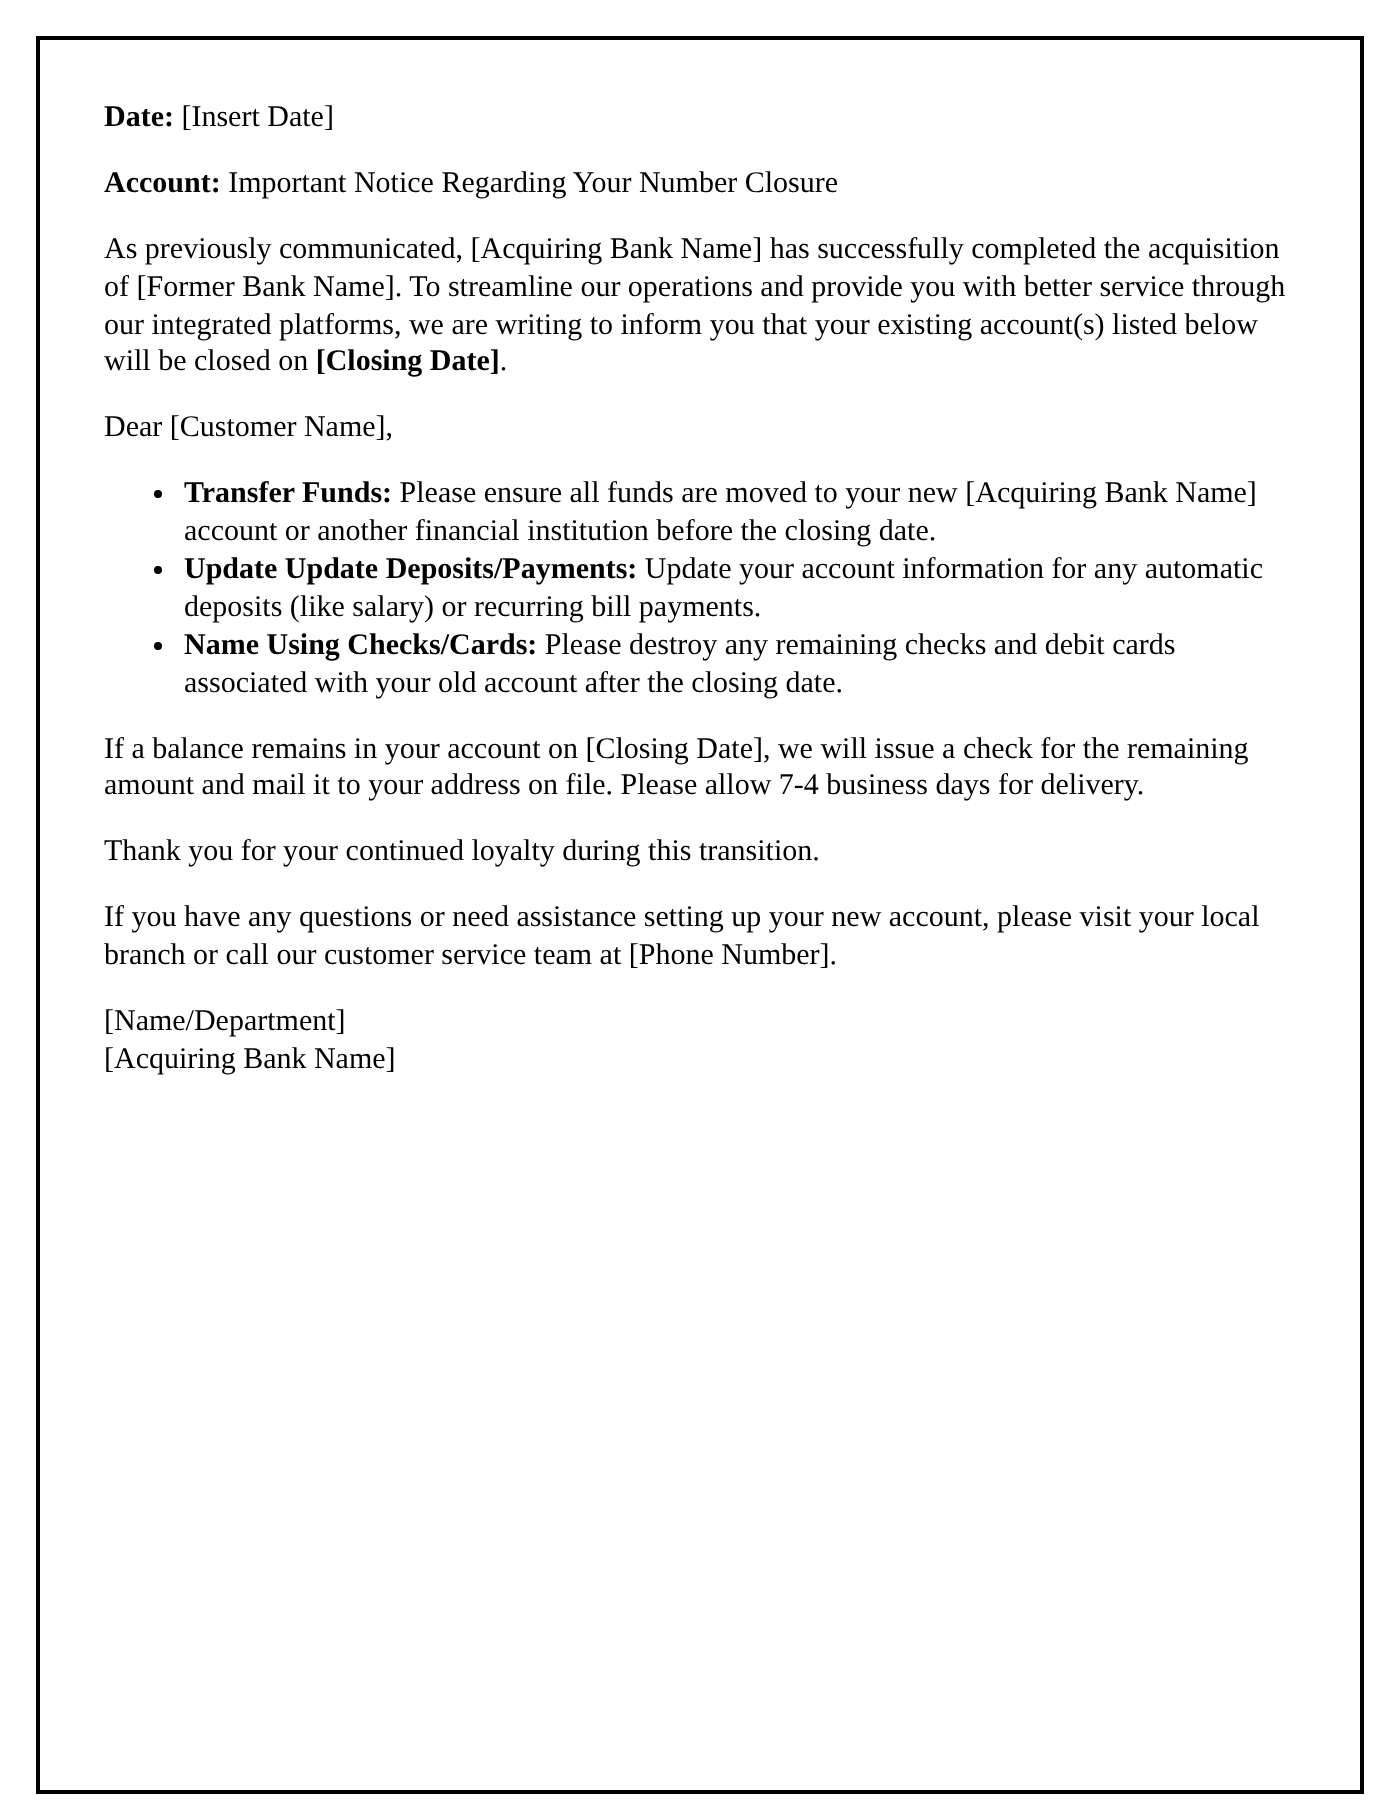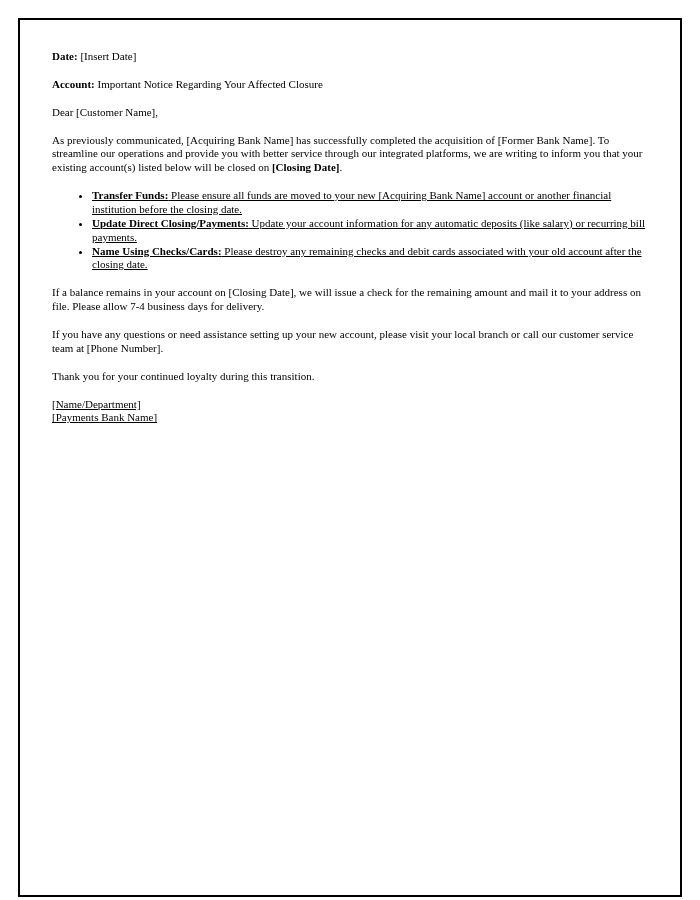--- a/index.html
+++ b/index.html
@@ -17,69 +17,67 @@
   }
   .page {
     position: absolute;
     left: 18px;
     top: 18px;
     width: 664px;
     height: 879px;
     border: 2px solid #000000;
     background: #ffffff;
     padding: 30px 32px 30px 32px;
-    font-size: 11px;
+    font-size: 15px;
     line-height: 1.26;
     overflow: hidden;
   }
   .para {
     margin: 0 0 14px 0;
   }
   .para b, .todo-list b {
     font-weight: bold;
   }
   .todo-list {
     margin: 0 0 14px 0;
     padding: 0 0 0 40px;
     list-style-type: disc;
   }
   .todo-list li {
     margin: 0;
     padding: 0;
-    text-decoration: underline;
   }
   .signature {
     margin-bottom: 0;
-    text-decoration: underline;
   }
 </style>
 </head>
 <body>
 
 <div class="page">
 
   <p class="para"><b>Date:</b><span> [Insert Date]</span></p>
 
-  <p class="para"><b>Account:</b><span> Important Notice Regarding Your Affected Closure</span></p>
+  <p class="para"><b>Account:</b><span> Important Notice Regarding Your Number Closure</span></p>
+
+  <p class="para"><span>As previously communicated, [Acquiring Bank Name] has successfully completed the acquisition of [Former Bank Name]. To streamline our operations and provide you with better service through our integrated platforms, we are writing to inform you that your existing account(s) listed below will be closed on </span><b>[Closing Date]</b><span>.</span></p>
 
   <p class="para">Dear [Customer Name],</p>
-
-  <p class="para"><span>As previously communicated, [Acquiring Bank Name] has successfully completed the acquisition of [Former Bank Name]. To streamline our operations and provide you with better service through our integrated platforms, we are writing to inform you that your existing account(s) listed below will be closed on </span><b>[Closing Date]</b><span>.</span></p>
 
 
 
   <ul class="todo-list">
     <li><b>Transfer Funds:</b><span> Please ensure all funds are moved to your new [Acquiring Bank Name] account or another financial institution before the closing date.</span></li>
-    <li><b>Update Direct Closing/Payments:</b><span> Update your account information for any automatic deposits (like salary) or recurring bill payments.</span></li>
+    <li><b>Update Update Deposits/Payments:</b><span> Update your account information for any automatic deposits (like salary) or recurring bill payments.</span></li>
     <li><b>Name Using Checks/Cards:</b><span> Please destroy any remaining checks and debit cards associated with your old account after the closing date.</span></li>
   </ul>
 
 
   <p class="para">If a balance remains in your account on [Closing Date], we will issue a check for the remaining amount and mail it to your address on file. Please allow 7-4 business days for delivery.</p>
 
+  <p class="para">Thank you for your continued loyalty during this transition.</p>
+
   <p class="para">If you have any questions or need assistance setting up your new account, please visit your local branch or call our customer service team at [Phone Number].</p>
 
-  <p class="para">Thank you for your continued loyalty during this transition.</p>
 
-
-  <p class="para signature"><span>[Name/Department]</span><br><span>[Payments Bank Name]</span></p>
+  <p class="para signature"><span>[Name/Department]</span><br><span>[Acquiring Bank Name]</span></p>
 
 </div>
 
 </body></html>

